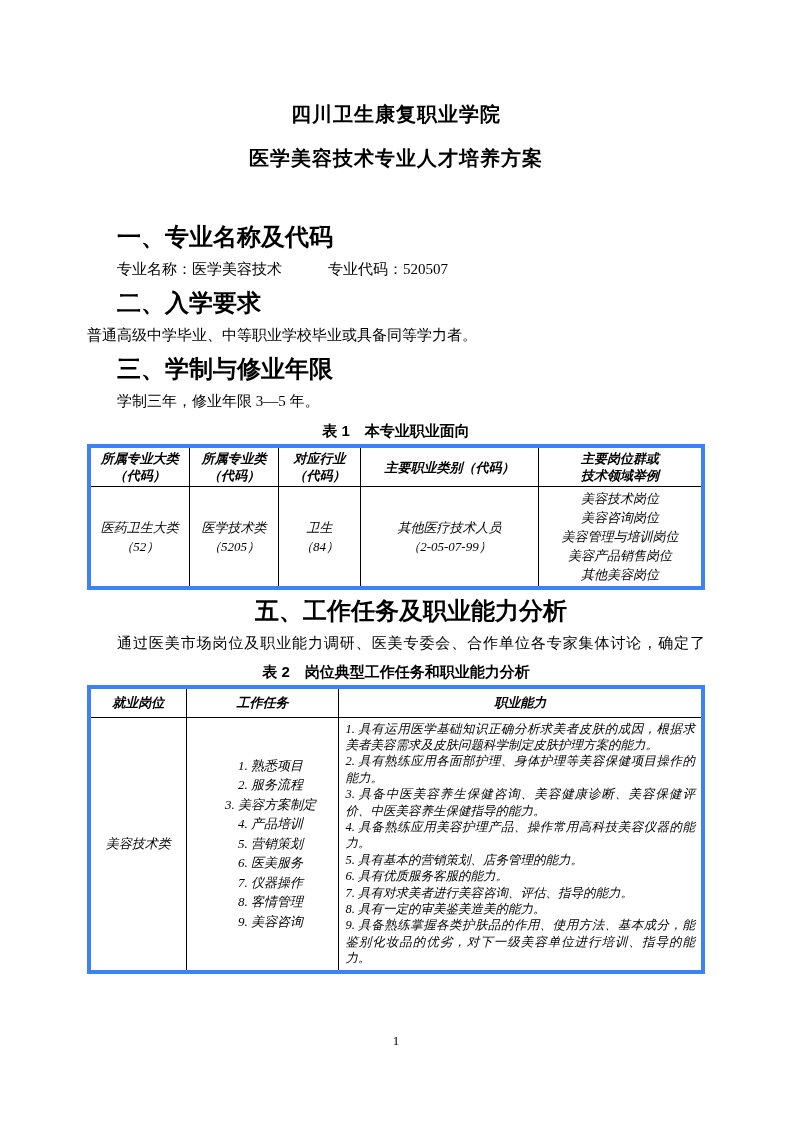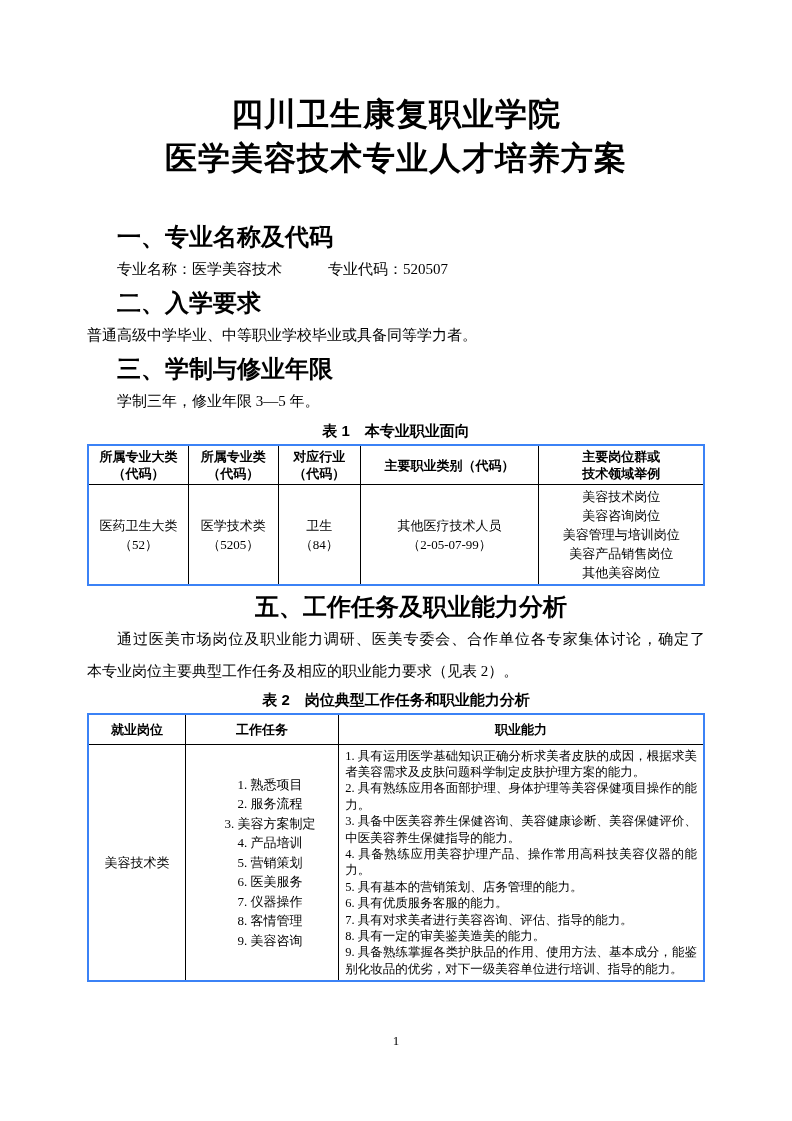--- a/index.html
+++ b/index.html
@@ -5,41 +5,41 @@
   html,body{margin:0;padding:0;background:#888;}
   .page{
     width:792px;height:1121px;background:#ffffff;color:#000;
     position:relative;margin:0 auto;overflow:hidden;
     font-family:"Liberation Serif","DejaVu Serif",serif;
   }
   .content{padding:0 87px;}
   .doc-title{
     padding-top:92px;text-align:center;
     font-family:"Liberation Sans","DejaVu Sans",sans-serif;
-    font-weight:bold;font-size:32px;line-height:44px;letter-spacing:1px;
+    font-weight:bold;font-size:20px;line-height:44px;letter-spacing:1px;
   }
   .hd{
     font-family:"Liberation Sans","DejaVu Sans",sans-serif;
     font-weight:bold;font-size:24px;line-height:33px;
     margin:0;text-indent:30px;
   }
   .hd1{margin-top:40px;}
   .hd5{margin-top:4px;text-align:center;}
   .bl{font-size:15px;line-height:33px;margin:0;}
   .bl32{line-height:32px;}
   .indent{text-indent:30px;}
   .gap{display:inline-block;width:46px;}
   .just{text-align:justify;text-align-last:justify;}
   .tcap{
     font-family:"Liberation Sans","DejaVu Sans",sans-serif;
     font-weight:bold;font-size:15px;line-height:26px;text-align:center;margin:0;
   }
   table{
     border-collapse:collapse;table-layout:fixed;width:618px;
-    border:2px solid #3b82f6;margin:0 auto;
+    border:4px solid #3b82f6;margin:0 auto;font-style:italic;
   }
   th,td{
     border:1px solid #000;text-align:center;vertical-align:middle;
     font-size:13px;padding:2px 4px;overflow:hidden;
   }
   th{font-weight:bold;line-height:17px;}
   .pre{white-space:pre-line;}
   .t1 thead tr{height:39px;}
   .t1 tbody tr{height:95px;}
   .t1 td{line-height:19px;}
@@ -114,21 +114,20 @@
 美容咨询岗位
 美容管理与培训岗位
 美容产品销售岗位
 其他美容岗位</td>
         </tr>
       </tbody>
     </table>
 
     <h2 class="hd hd5">五、工作任务及职业能力分析</h2>
     <p class="bl bl32 indent just">通过医美市场岗位及职业能力调研、医美专委会、合作单位各专家集体讨论，确定了</p>
-    <p class="bl bl32">本专业岗位主要典型工作任务及相应的职业能力要求（见表 2）。</p>
 
     <p class="tcap">表 2　岗位典型工作任务和职业能力分析</p>
     <table class="t2">
       <colgroup>
         <col style="width:15.8%">
           <col style="width:24.9%">
           <col style="width:59.3%">
       </colgroup>
       <thead>
         <tr>

